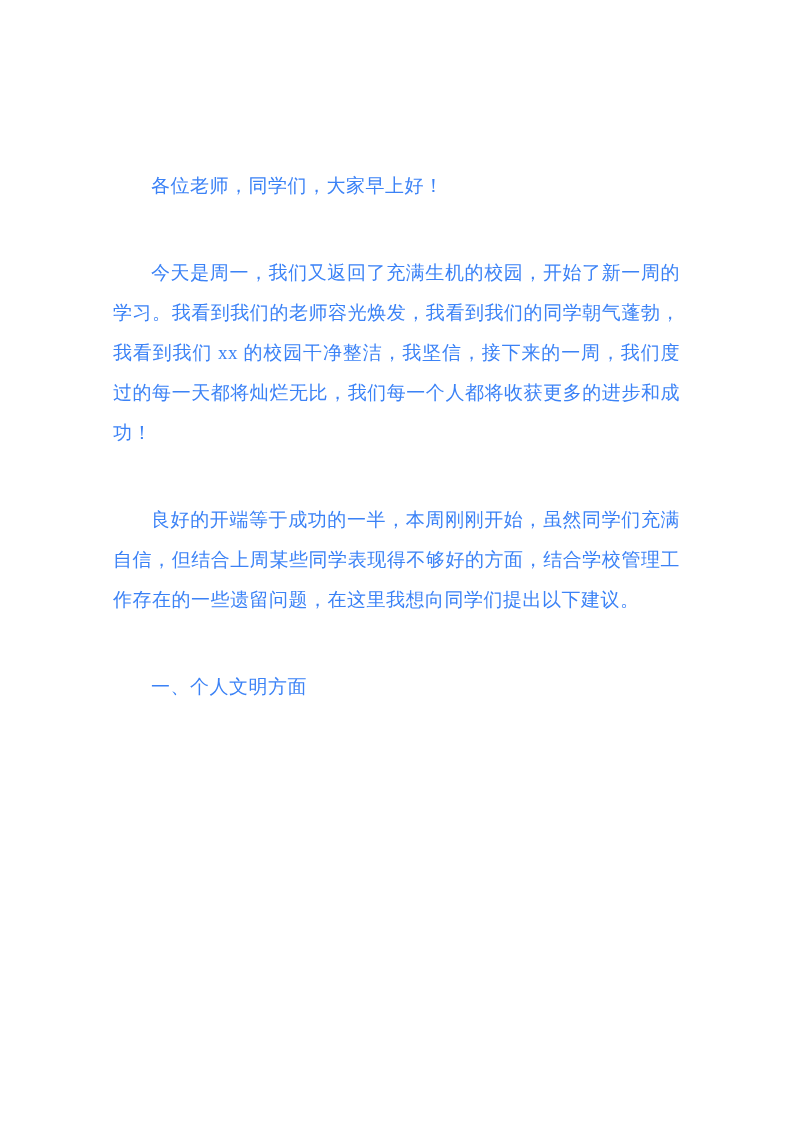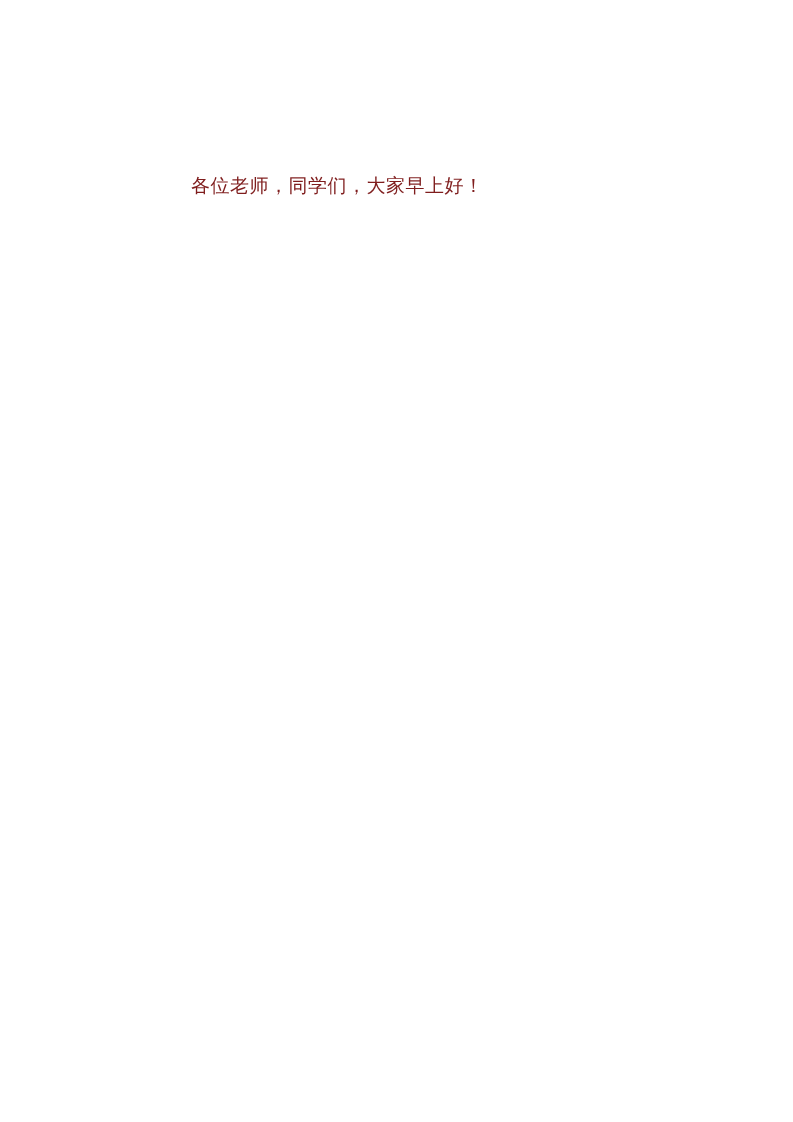--- a/index.html
+++ b/index.html
@@ -13,22 +13,21 @@
     height: 1122px;
     background: #ffffff;
     overflow: hidden;
     font-family: "Liberation Serif", "DejaVu Serif", serif;
   }
   .content {
     position: absolute;
     left: 113px;
     top: 166px;
     width: 567px;
-    color: #7f1d1d;
-    margin-left: 40px;
+    color: #3b82f6;
   }
   .content p {
     margin: 0 0 47px 0;
     font-size: 19px;
     line-height: 40px;
     text-indent: 2em;
     text-align: justify;
     text-justify: inter-ideograph;
     letter-spacing: 0.5px;
     word-break: break-all;
@@ -37,14 +36,17 @@
     margin-bottom: 0;
     text-align: left;
   }
 </style>
 </head>
 <body>
 
 <div class="page">
   <div class="content">
     <p>各位老师，同学们，大家早上好！</p>
+    <p>今天是周一，我们又返回了充满生机的校园，开始了新一周的学习。我看到我们的老师容光焕发，我看到我们的同学朝气蓬勃，我看到我们 xx 的校园干净整洁，我坚信，接下来的一周，我们度过的每一天都将灿烂无比，我们每一个人都将收获更多的进步和成功！</p>
+    <p>良好的开端等于成功的一半，本周刚刚开始，虽然同学们充满自信，但结合上周某些同学表现得不够好的方面，结合学校管理工作存在的一些遗留问题，在这里我想向同学们提出以下建议。</p>
+    <p>一、个人文明方面</p>
   </div>
 </div>
 
 </body></html>

